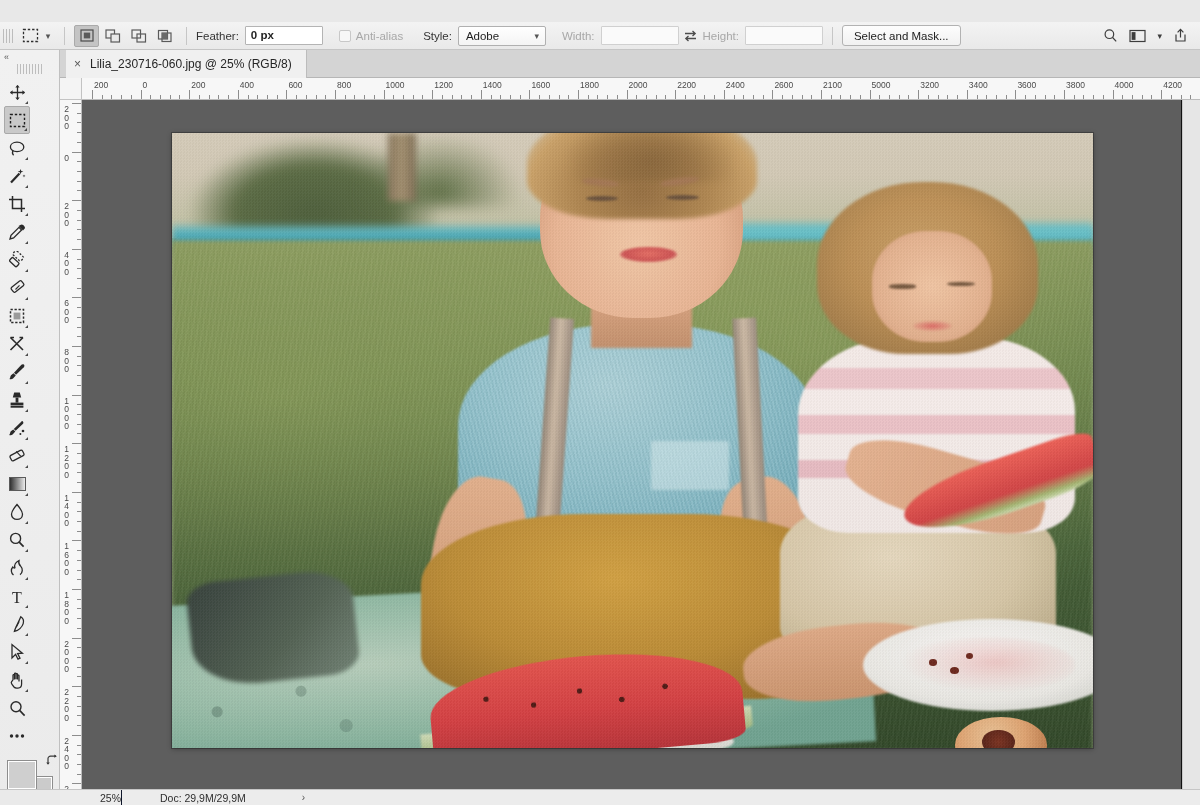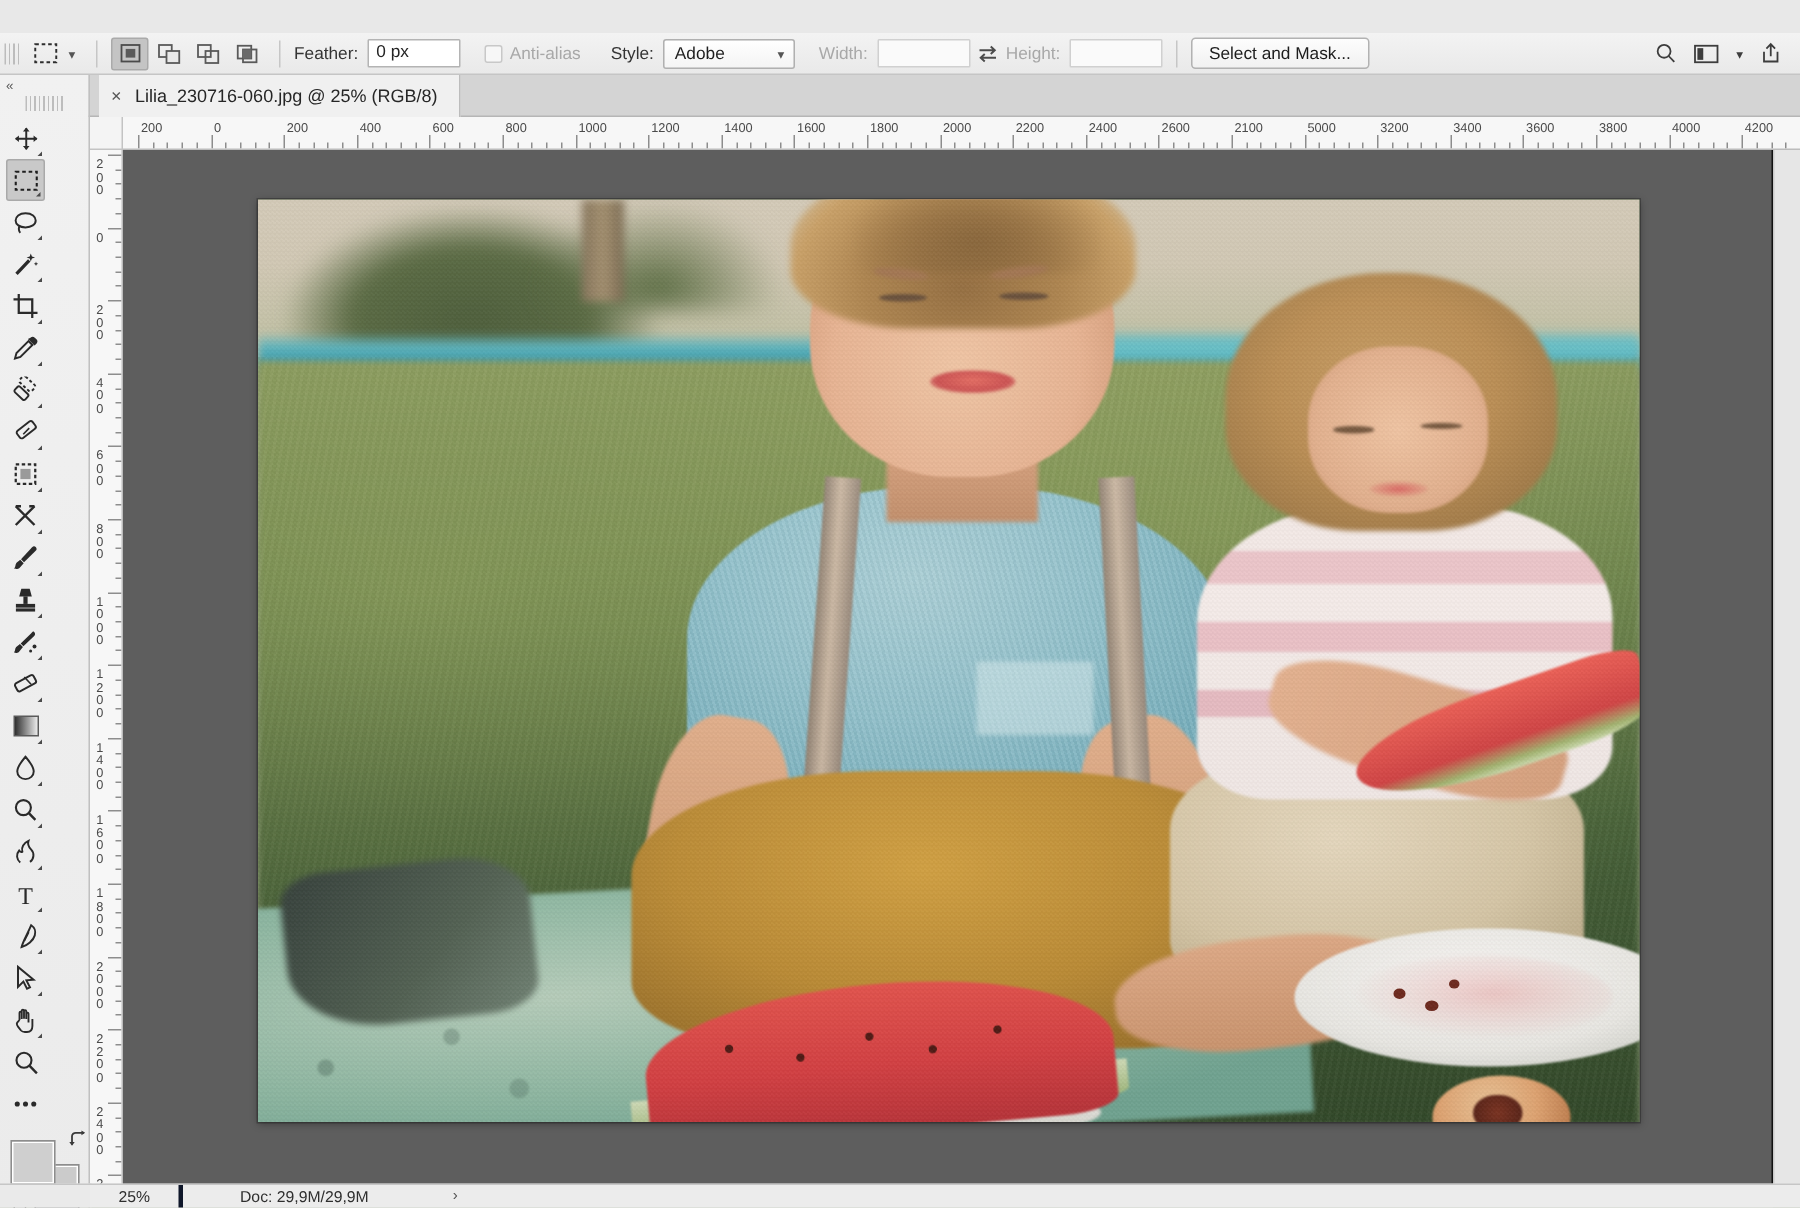--- a/index.html
+++ b/index.html
@@ -72,21 +72,21 @@
   .ob-label {
     font-size: 11.5px; color: #343434; margin-right: 6px; white-space: nowrap;
   }
   .ob-label.dim { color: #a8a8a8; }
   .ob-input {
     height: 19px; border: 1px solid #b4b4b4; background: #fff;
     font-size: 11.5px; color: #242424;
     padding: 0 5px; line-height: 17px;
     border-radius: 1px;
   }
-  .ob-input.w60 { width: 62px; }
+  .ob-input.w60 { width: 78px; font-weight: bold; }
   .ob-input.disabled { background: #fafafa; border-color: #d0d0d0; }
   .ob-check {
     width: 12px; height: 12px; border: 1px solid #c8c8c8; background: #f7f7f7;
     border-radius: 2px; margin-right: 5px;
   }
   .ob-select {
     height: 20px; width: 88px; border: 1px solid #b0b0b0;
     background: linear-gradient(to bottom,#fff,#f4f4f4);
     border-radius: 2px;
     display: flex; align-items: center;
@@ -520,22 +520,22 @@
   
   .statusbar {
     position: absolute; left: 60px; top: 789px;
     width: 1140px; height: 16px;
     background: #ececec;
     border-top: 1px solid #c6c6c6;
     display: flex; align-items: center;
     font-size: 10.5px; color: #2e2e2e;
   }
   .sb-zoom {
-    width: 62px; text-align: center;
-    border-right: 3px solid #0f172a; height: 16px; line-height: 16px;
+    width: 62px; text-align: right;
+    border-right: 1px solid #0f172a; height: 16px; line-height: 16px;
   }
   .sb-doc { margin-left: 38px; }
   .sb-arrow { margin-left: 56px; color: #555; font-size: 10px; }
 
   .bottom-left-fill {
     position: absolute; left: 0; top: 789px; width: 61px; height: 16px;
     background: #eaeaea; border-top: 1px solid #c6c6c6;
   }
 </style>
 </head>

